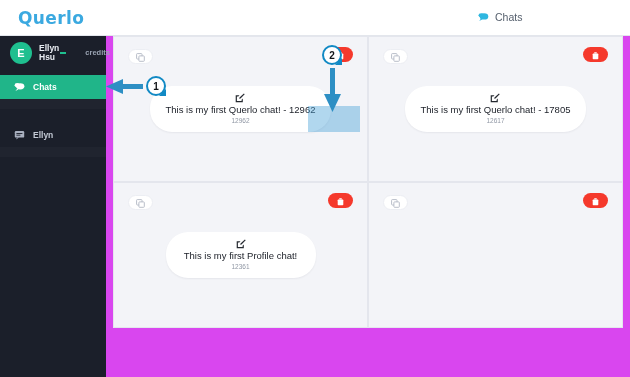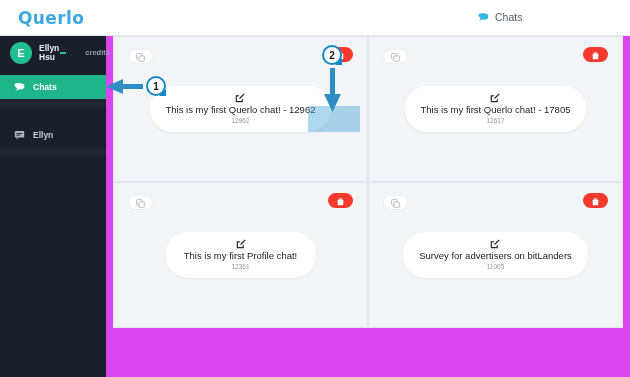--- a/index.html
+++ b/index.html
@@ -317,30 +317,20 @@
           </span>
         </div>
         <div class="del-btn">
           <span>
             <svg width="7" height="8" viewBox="0 0 7 8">
               <rect x="0.7" y="1.6" width="5.6" height="5.7" rx="0.7" fill="#ffffff"></rect>
               <rect x="2.2" y="0.3" width="2.6" height="1.1" rx="0.3" fill="#ffffff"></rect>
             </svg>
           </span>
         </div>
-        <div class="chat-pill">
-          <div class="pill-icon">
-            <svg width="10" height="10" viewBox="0 0 10 10">
-              <path d="M0.7 2.2 L0.7 9.3 L7.8 9.3 L7.8 5.6 L6.6 6.8 L6.6 8.1 L1.9 8.1 L1.9 3.4 L3.3 3.4 L4.5 2.2 Z" fill="#24282f"></path>
-              <path d="M8.9 0.4 L9.7 1.2 L5.5 5.4 L4.2 5.7 L4.5 4.4 Z" fill="#24282f"></path>
-            </svg>
-          </div>
-          <div class="pill-title">Survey for advertisers on bitLanders</div>
-          <div class="pill-id">11005</div>
-        </div>
       </div>
 
     </div>
   </div>
 
   <div class="annotations">
 
     <div class="highlight-box"></div>
 
     <svg width="630" height="377" style="position:absolute;top:0;left:0">

